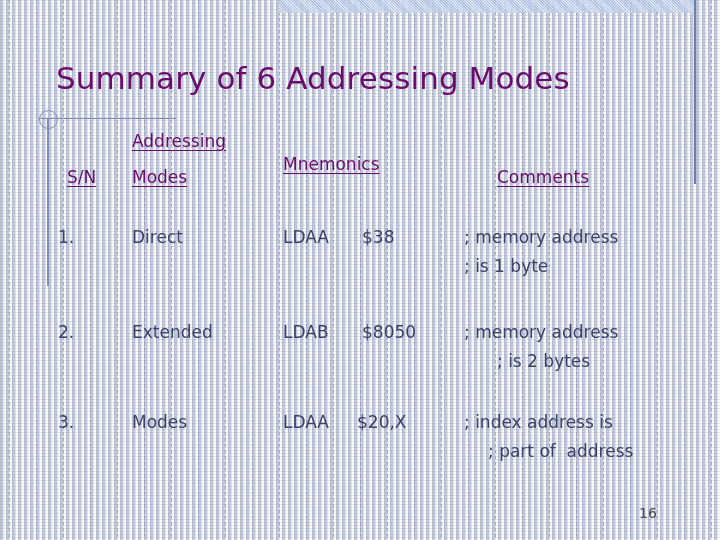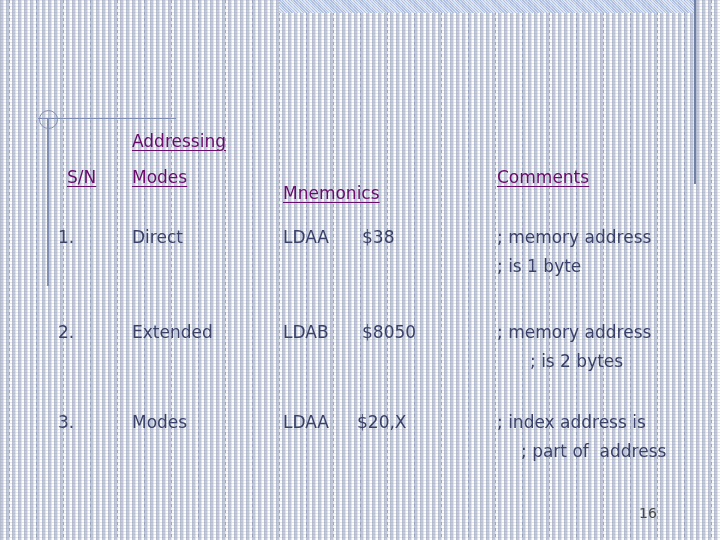--- a/index.html
+++ b/index.html
@@ -167,37 +167,37 @@
     text-underline-offset: 3px;
   }
   .body-cell {
     color: #3a4269;
   }
 
   
   .h-sn       { left: 67px;  top: 165px; }
   .h-modes1   { left: 132px; top: 129px; }
   .h-modes2   { left: 132px; top: 165px; }
-  .h-mnem     { left: 283px; top: 181px; }
+  .h-mnem     { left: 283px; top: 152px; }
   .h-comments { left: 497px; top: 165px; }
 
   
   .r1 { top: 225px; }
   .r1b{ top: 254px; }
   .r2 { top: 320px; }
   .r2b{ top: 349px; margin-left: 33px; }
   .r3 { top: 410px; }
   .r3b{ top: 439px; margin-left: 24px; }
 
   .c-sn    { left: 58px;  }
   .c-mode  { left: 132px; }
   .c-op    { left: 283px; }
   .c-arg   { left: 362px; }
   .c-arg3  { left: 357px; }
-  .c-cmt   { left: 497px; }
+  .c-cmt   { left: 464px; }
 
   
   .page-num {
     position: absolute;
     left: 639px;
     top: 505px;
     font-size: 14px;
     color: #4a4a4a;
     font-family: "DejaVu Sans", sans-serif;
   }
@@ -239,20 +239,21 @@
       <div class="vtick" style="left: 711px;"></div>
     </div>
 
   <div class="top-band"></div>
 
   <div class="rule-v-right"></div>
   <div class="rule-h-left"></div>
   <div class="rule-v-left"></div>
   <div class="deco-circle"></div>
 
+  <div class="title">Summary of 6 Addressing Modes</div>
 
   <div class="table">
 
     <div class="cell hdr h-sn">S/N</div>
     <div class="cell hdr h-modes1">Addressing</div>
     <div class="cell hdr h-modes2">Modes</div>
     <div class="cell hdr h-mnem">Mnemonics</div>
     <div class="cell hdr h-comments">Comments</div>
 
     <div class="cell body-cell c-sn   r1">1.</div>

